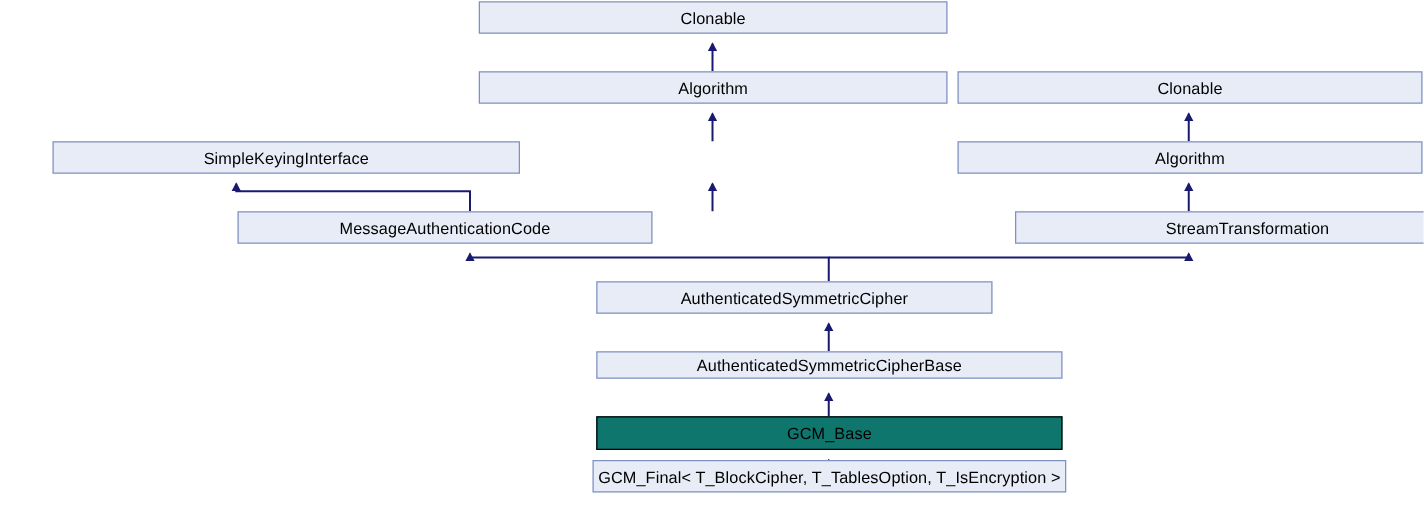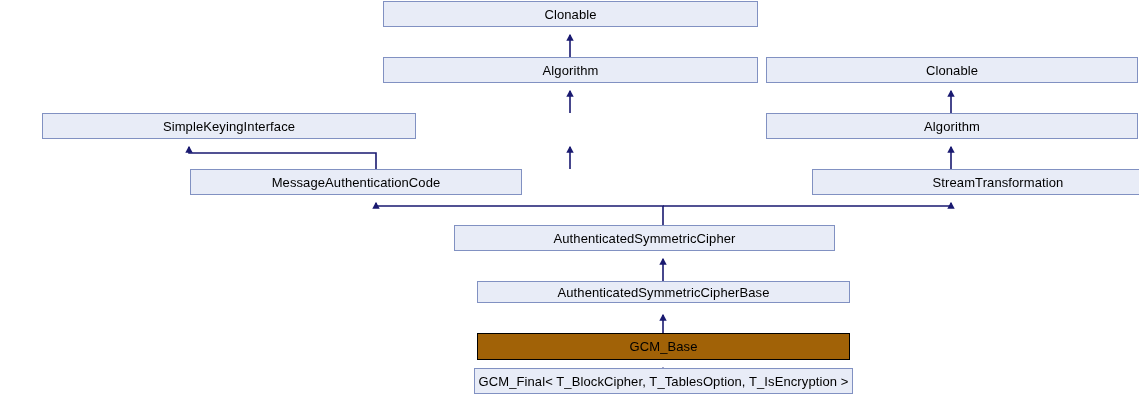--- a/index.html
+++ b/index.html
@@ -23,21 +23,21 @@
     display: flex;
     align-items: center;
     justify-content: center;
     color: #000000;
     font-size: 13px;
     line-height: 1;
     white-space: nowrap;
     letter-spacing: 0.1px;
   }
   .node.current {
-    background: #a16207;
+    background: #0f766e;
     border: 1px solid #000000;
   }
   .node .label {
     display: block;
     padding: 0 6px;
     text-align: center;
   }
   #edges {
     position: absolute;
     left: 0;
@@ -106,21 +106,21 @@
   </div>
 
   <div class="node" style="left:190px;top:169px;width:332px;height:26px;">
     <span class="label">MessageAuthenticationCode</span>
   </div>
 
   <div class="node" style="left:766px;top:169px;width:372px;height:26px;margin-left:46px;">
     <span class="label">StreamTransformation</span>
   </div>
 
-  <div class="node" style="left:454px;top:225px;width:381px;height:26px;">
+  <div class="node" style="left:477px;top:225px;width:317px;height:26px;">
     <span class="label">AuthenticatedSymmetricCipher</span>
   </div>
 
   <div class="node" style="left:477px;top:281px;width:373px;height:22px;">
     <span class="label">AuthenticatedSymmetricCipherBase</span>
   </div>
 
   <div class="node current" style="left:477px;top:333px;width:373px;height:27px;">
     <span class="label">GCM_Base</span>
   </div>

